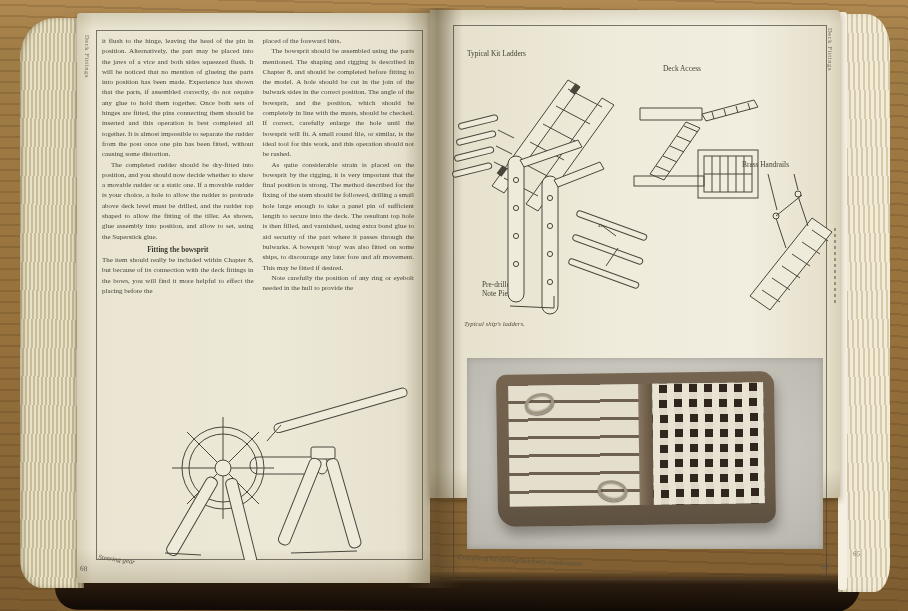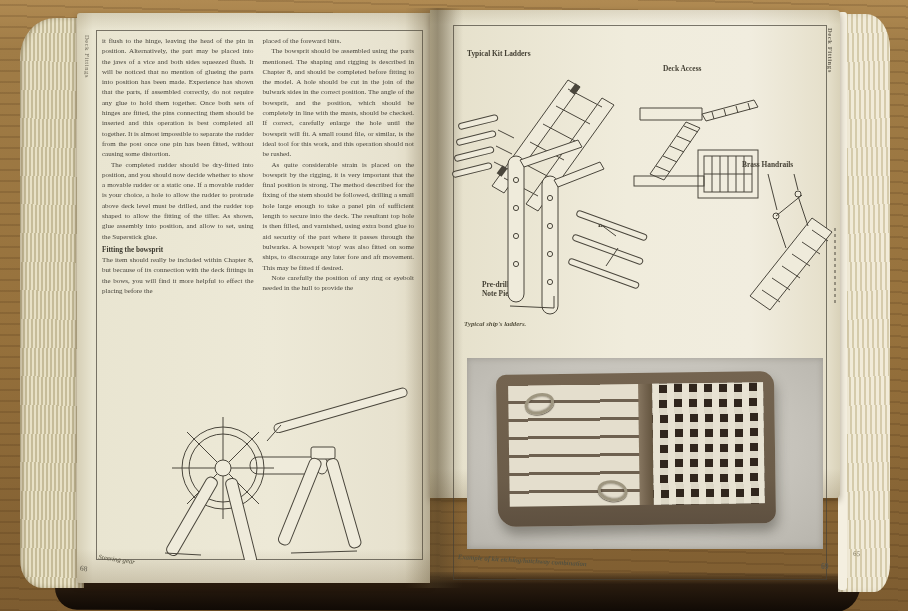--- a/index.html
+++ b/index.html
@@ -30,39 +30,39 @@
 
   
   .page{box-shadow:0 3px 6px rgba(40,25,8,.35);}
   .page-left{left:77px;top:13px;width:353px;height:570px;border-radius:3px 0 0 3px;
     background:
       linear-gradient(180deg, rgba(120,100,60,.18) 0, rgba(0,0,0,0) 3%, rgba(0,0,0,0) 94%, rgba(110,90,55,.25) 100%),
       linear-gradient(90deg,#d6cfb6 0,#e9e5d1 16px,#ede9d7 55%,#e7e2cf 90%,#dcd5bd 100%);}
   .page-right{left:430px;top:10px;width:410px;height:488px;border-radius:0 4px 4px 0;
     background:
       linear-gradient(180deg, rgba(120,100,60,.16) 0, rgba(0,0,0,0) 3%, rgba(0,0,0,0) 94%, rgba(110,90,55,.22) 100%),
-      linear-gradient(90deg,#c9c1a4 0,#e6e1cc 26px,#f0ecdc 48%,#f1eddf 78%,#e5dfca 97%,#d9d2b9 100%); font-weight: bold;}
+      linear-gradient(90deg,#c9c1a4 0,#e6e1cc 26px,#f0ecdc 48%,#f1eddf 78%,#e5dfca 97%,#d9d2b9 100%);}
   .gutter{left:405px;top:8px;width:58px;height:580px;pointer-events:none;
     background:linear-gradient(90deg,rgba(0,0,0,0) 0,rgba(92,76,48,.30) 42%,rgba(70,56,34,.42) 56%,rgba(0,0,0,0) 100%);}
 
   .frame{border:1px solid rgba(70,66,56,.7);}
   .frame-left{left:19px;top:17px;width:325px;height:528px;}
   .frame-right{left:23px;top:15px;width:372px;height:553px;}
 
   .vhead{writing-mode:vertical-rl;font-size:6.5px;letter-spacing:.6px;color:#6e695a;}
   .vhead-left{left:7px;top:22px;}
   .vhead-right{right:6px;top:18px;}
 
   
   .cols{left:25px;top:23px;width:312px;display:flex;gap:9px;}
   .col{width:50%;}
   .col p{margin:0;font-size:7px;line-height:10.3px;text-align:justify;color:#45423a;
     text-indent:9px;}
   .col p.noindent{text-indent:0;}
-  .col h4{margin:4px 0 1px 0;font-size:7.2px;color:#3c392f;font-weight:bold;}
+  .col h4{margin:4px 0 1px 0;font-size:7.2px;color:#3c392f;font-weight:bold;text-align:center;}
 
   .pagenum{font-size:7.5px;color:#5a564a;}
   .pagenum-left{left:3px;top:551px;transform:rotate(6deg);}
   .pagenum-right{left:391px;top:552px;}
 
   .fig-caption{font-size:6.8px;font-style:italic;color:#55513f;}
   .cap-steering{left:22px;top:540px;transform:rotate(8deg);transform-origin:left top;}
   .cap-ladders{left:34px;top:310px;}
   .cap-photo{left:28px;top:543px;transform:rotate(3.2deg);transform-origin:left top;}
 

